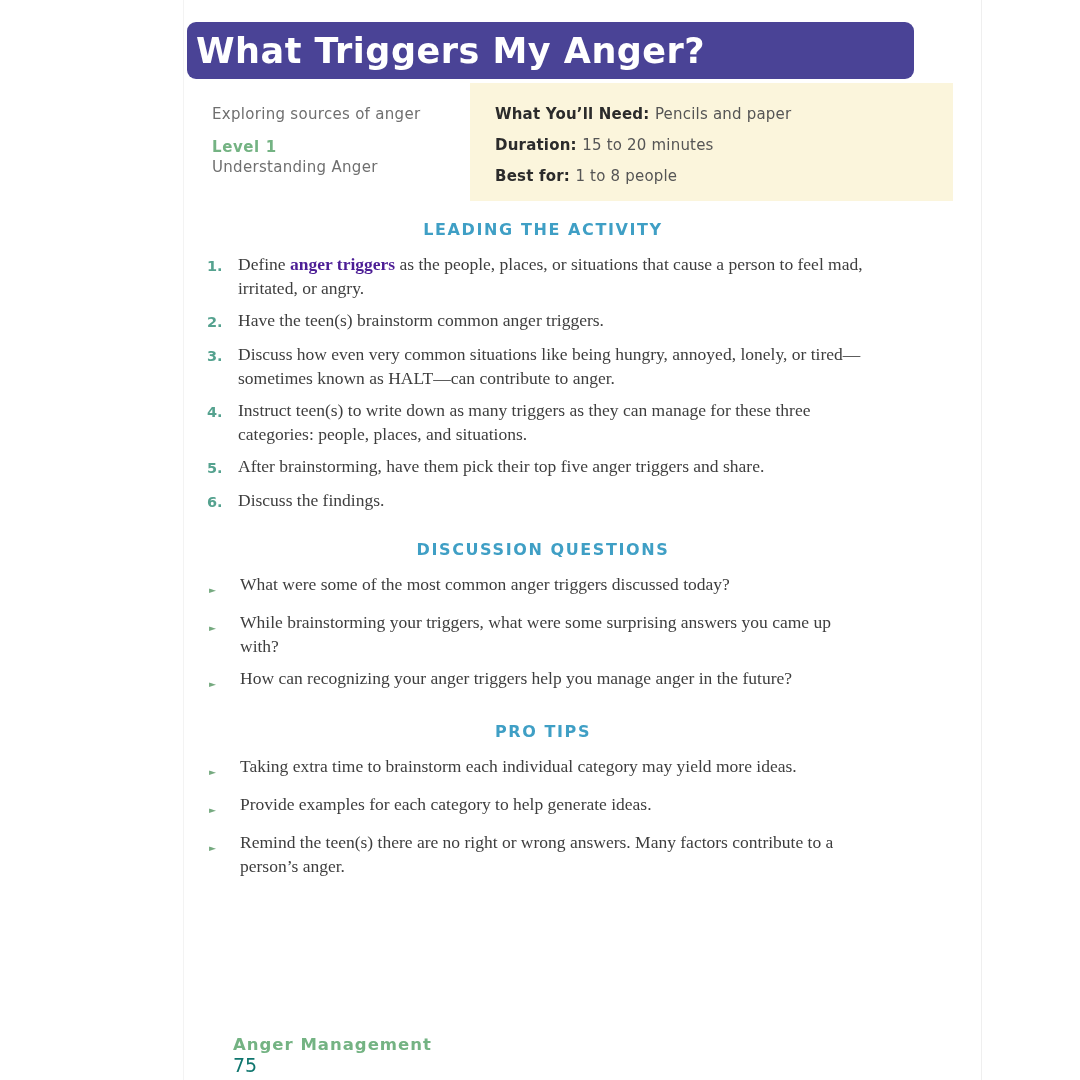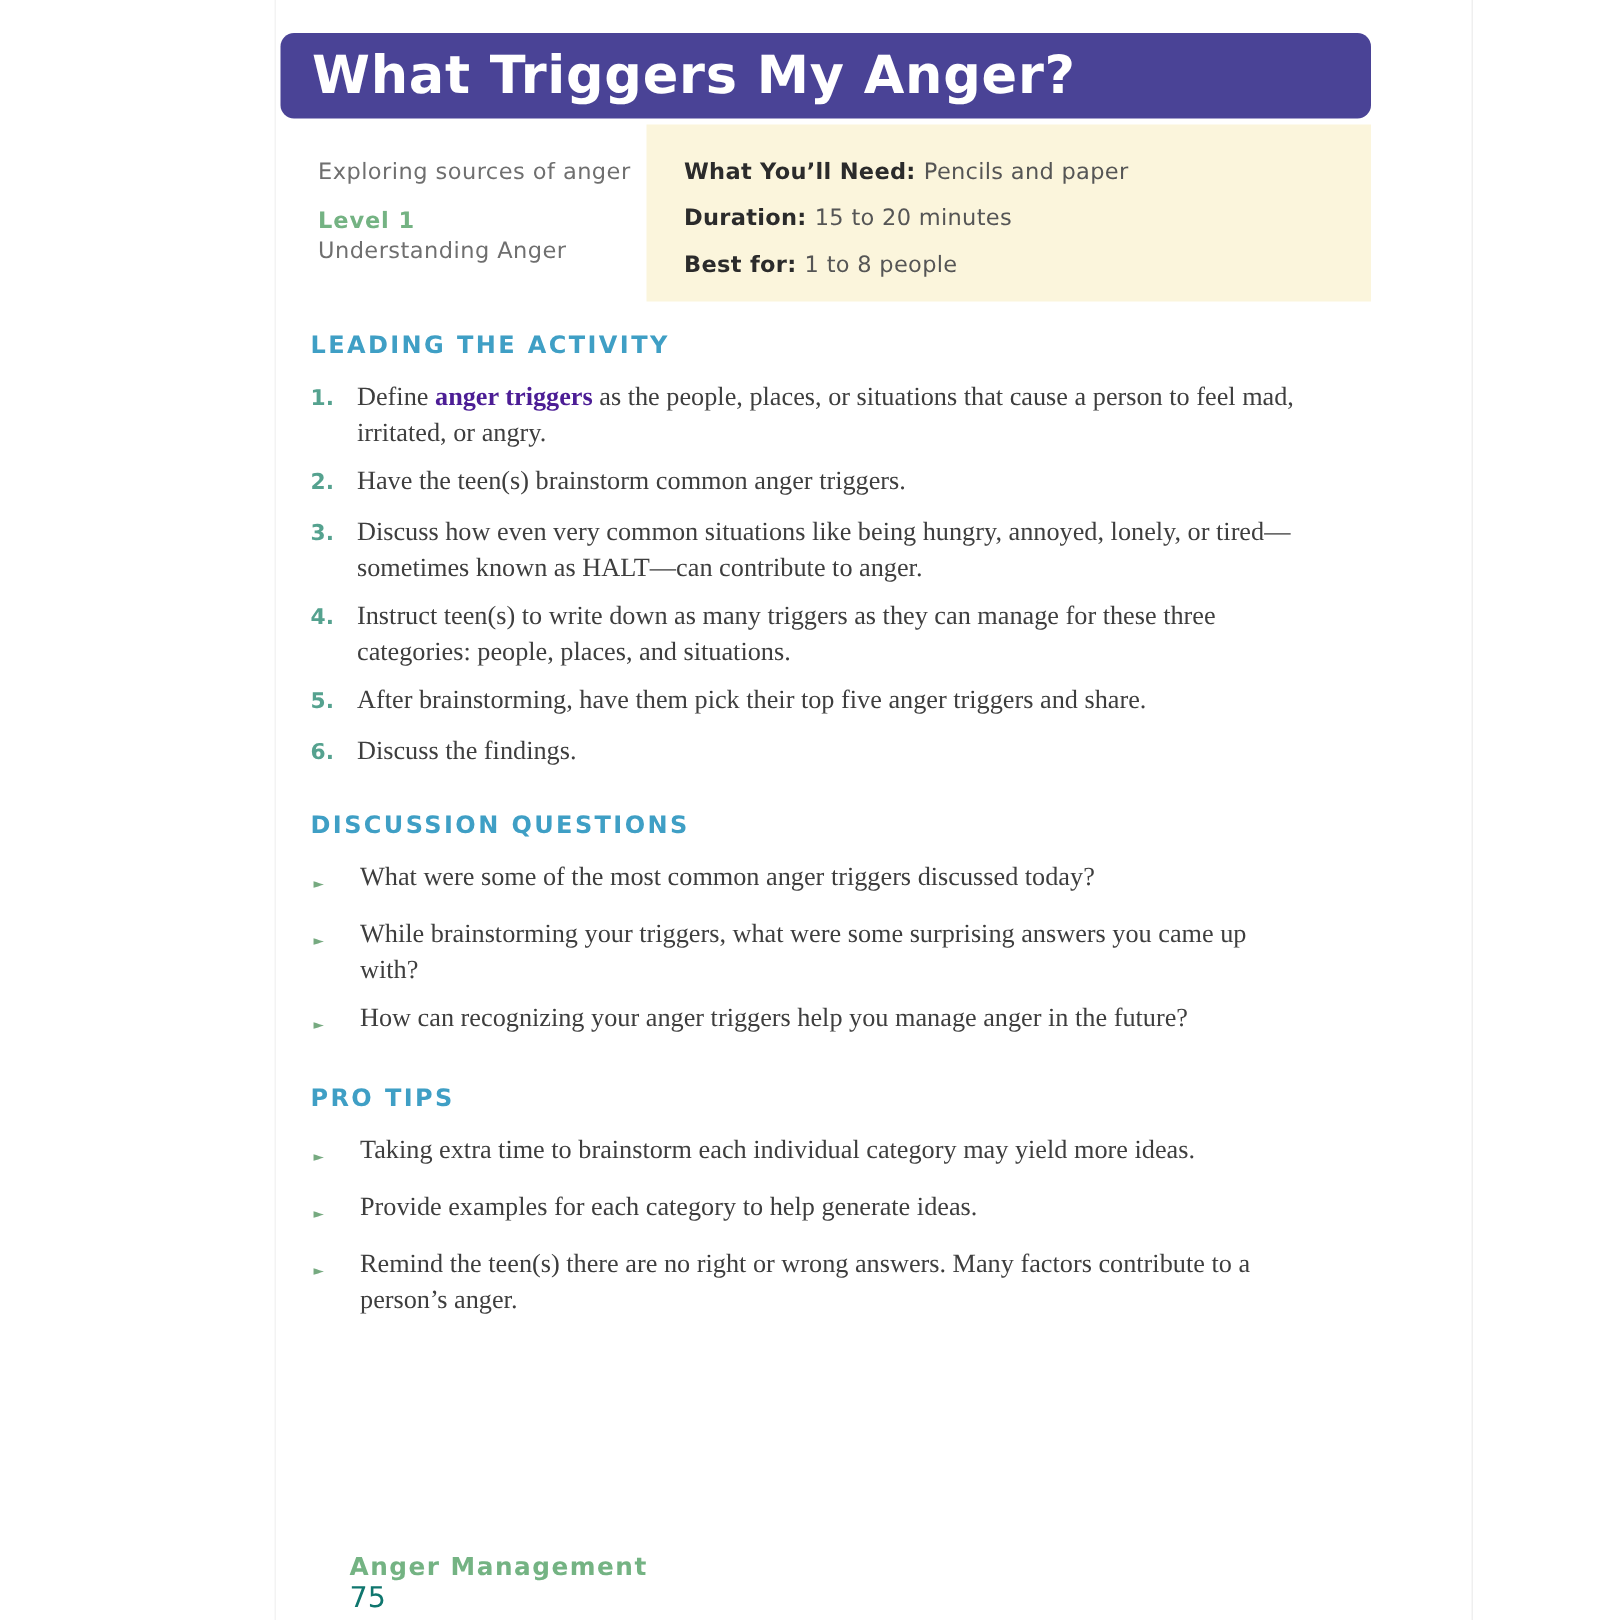--- a/index.html
+++ b/index.html
@@ -6,36 +6,36 @@
     --purple:#4a4396; --cream:#fbf5dc; --teal:#3f9fc5; --green:#74b383;
     --numcol:#55a28f; --bullet:#76aa80; --body:#3e3e3e; --muted:#6f6f6f;
   }
   html,body{margin:0;padding:0;background:#fff;}
   .canvas{position:relative;width:1080px;height:1080px;background:#ffffff;overflow:hidden;
           font-family:"DejaVu Sans","Liberation Sans",sans-serif;}
   .page{position:absolute;left:183px;top:0;width:799px;height:1080px;background:#fff;
         border-left:1px solid #f3f3f3;border-right:1px solid #efefef;box-sizing:border-box;}
   
   .banner{margin:22px 0 0 3px;width:727px;height:57px;background:var(--purple);
-          border-radius:9px;display:flex;align-items:center;padding-left:21px;box-sizing:border-box;}
+          border-radius:9px;display:flex;align-items:center;padding-left:9px;box-sizing:border-box;}
   .banner h1{margin:0;color:#fff;font-size:35px;font-weight:bold;letter-spacing:0.5px;}
   
-  .meta{display:flex;margin:4px 0 0 3px;}
+  .meta{display:flex;margin:4px 0 0 3px;gap:39px;}
   .meta-left{width:244px;box-sizing:border-box;padding:21px 0 0 25px;color:var(--muted);font-size:15px;}
   .meta-left p{margin:0;line-height:20px;letter-spacing:0.3px;}
   .meta-left .subtitle{margin-bottom:13px;}
   .meta-left .level{color:var(--green);font-weight:bold;letter-spacing:0.6px;}
   .meta-box{width:483px;height:118px;box-sizing:border-box;background:var(--cream);
             padding:22px 3px 0 25px;}
   .req-row{margin:0 0 13px 0;font-size:15px;color:#555;letter-spacing:0.2px;}
   .req-row b{color:#2b2b2b;}
   
   main{margin-left:23px;width:672px;}
   h2{color:var(--teal);font-size:16px;font-weight:bold;letter-spacing:1.6px;
-     margin:26px 0 13px 0;}
+     margin:26px 0 13px 0;text-align:center;}
   main h2:first-child{margin-top:19px;}
   .list{width:660px;}
   .item{display:flex;margin:0 0 8px 0;font-family:"Liberation Serif","DejaVu Serif",serif;
         font-size:17.5px;line-height:24px;color:var(--body);}
   .marker{width:31px;flex-shrink:0;font-family:"DejaVu Sans",sans-serif;}
   .marker.num{font-size:14.5px;font-weight:bold;color:var(--numcol);padding-top:2px;}
   .marker.tri{font-size:9px;color:var(--bullet);padding-top:6px;padding-left:2px;}
   .item .text b{color:#4c1d95;}
   
   .footer{position:absolute;top:1035px;left:0;right:0;display:flex;

